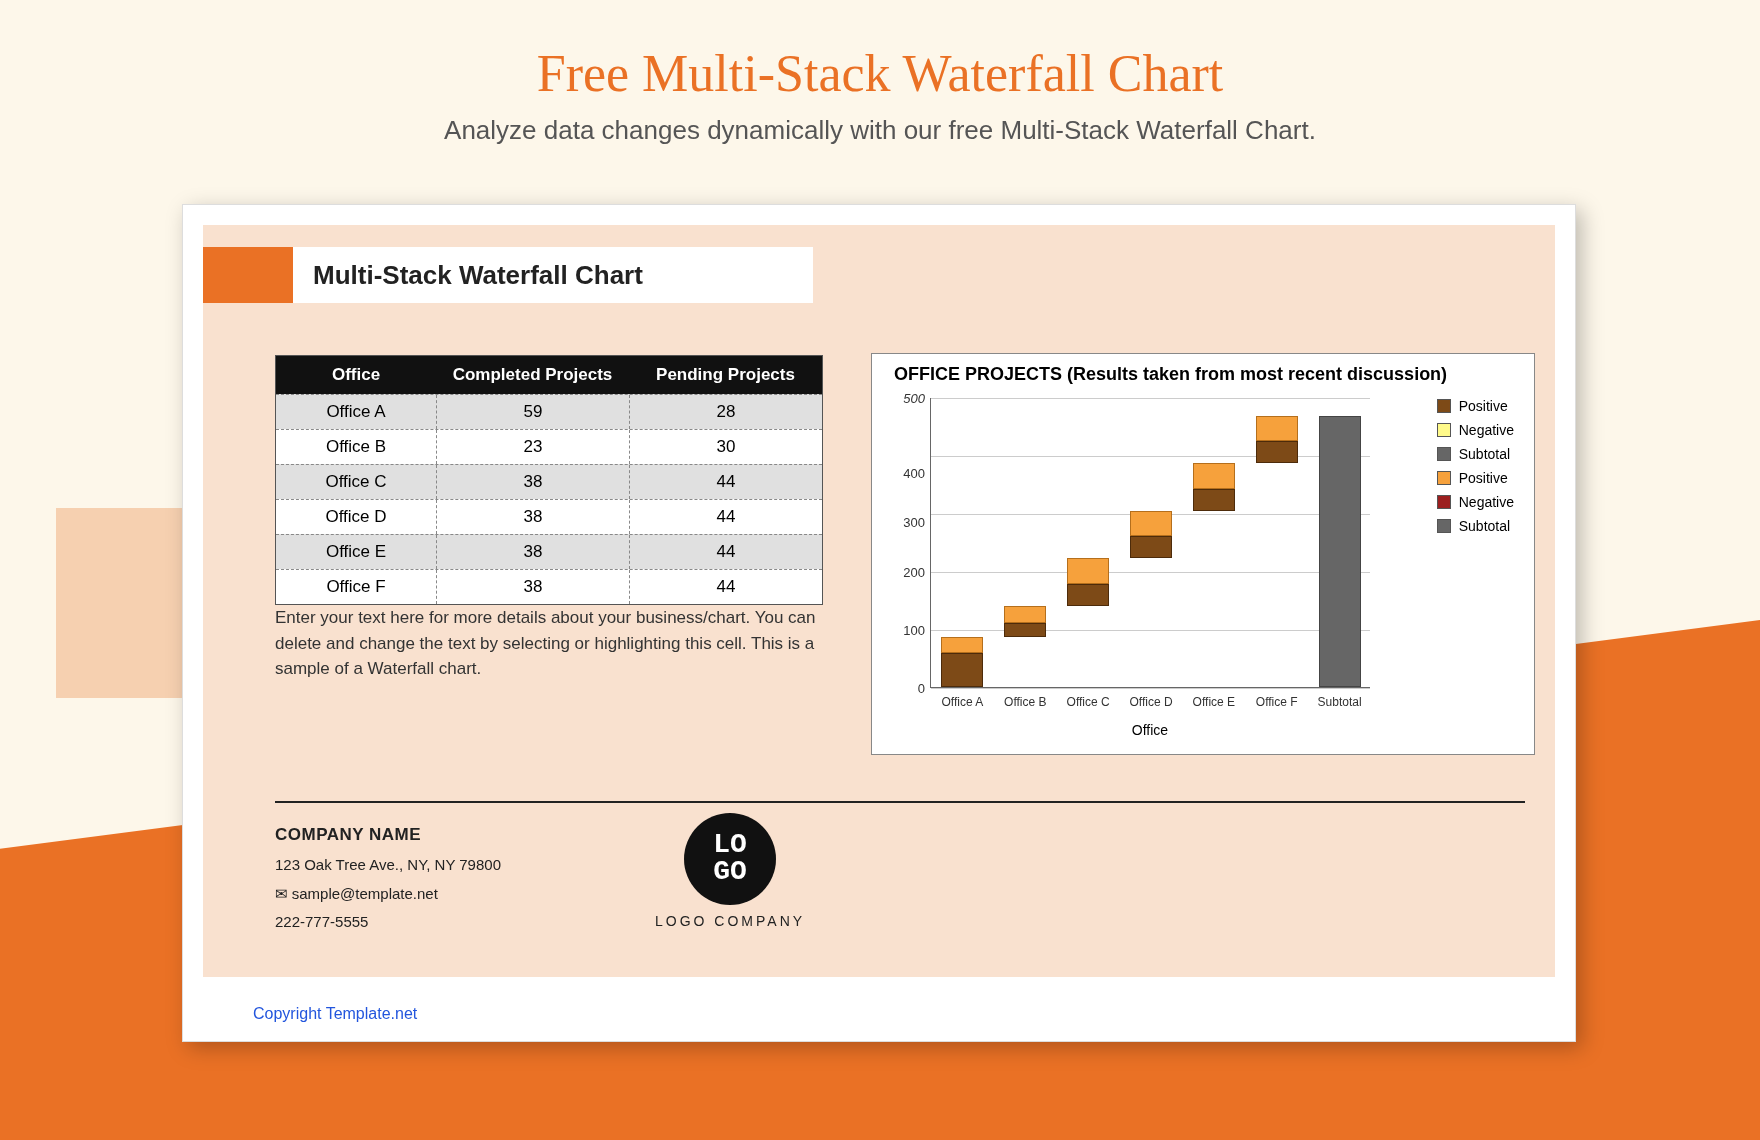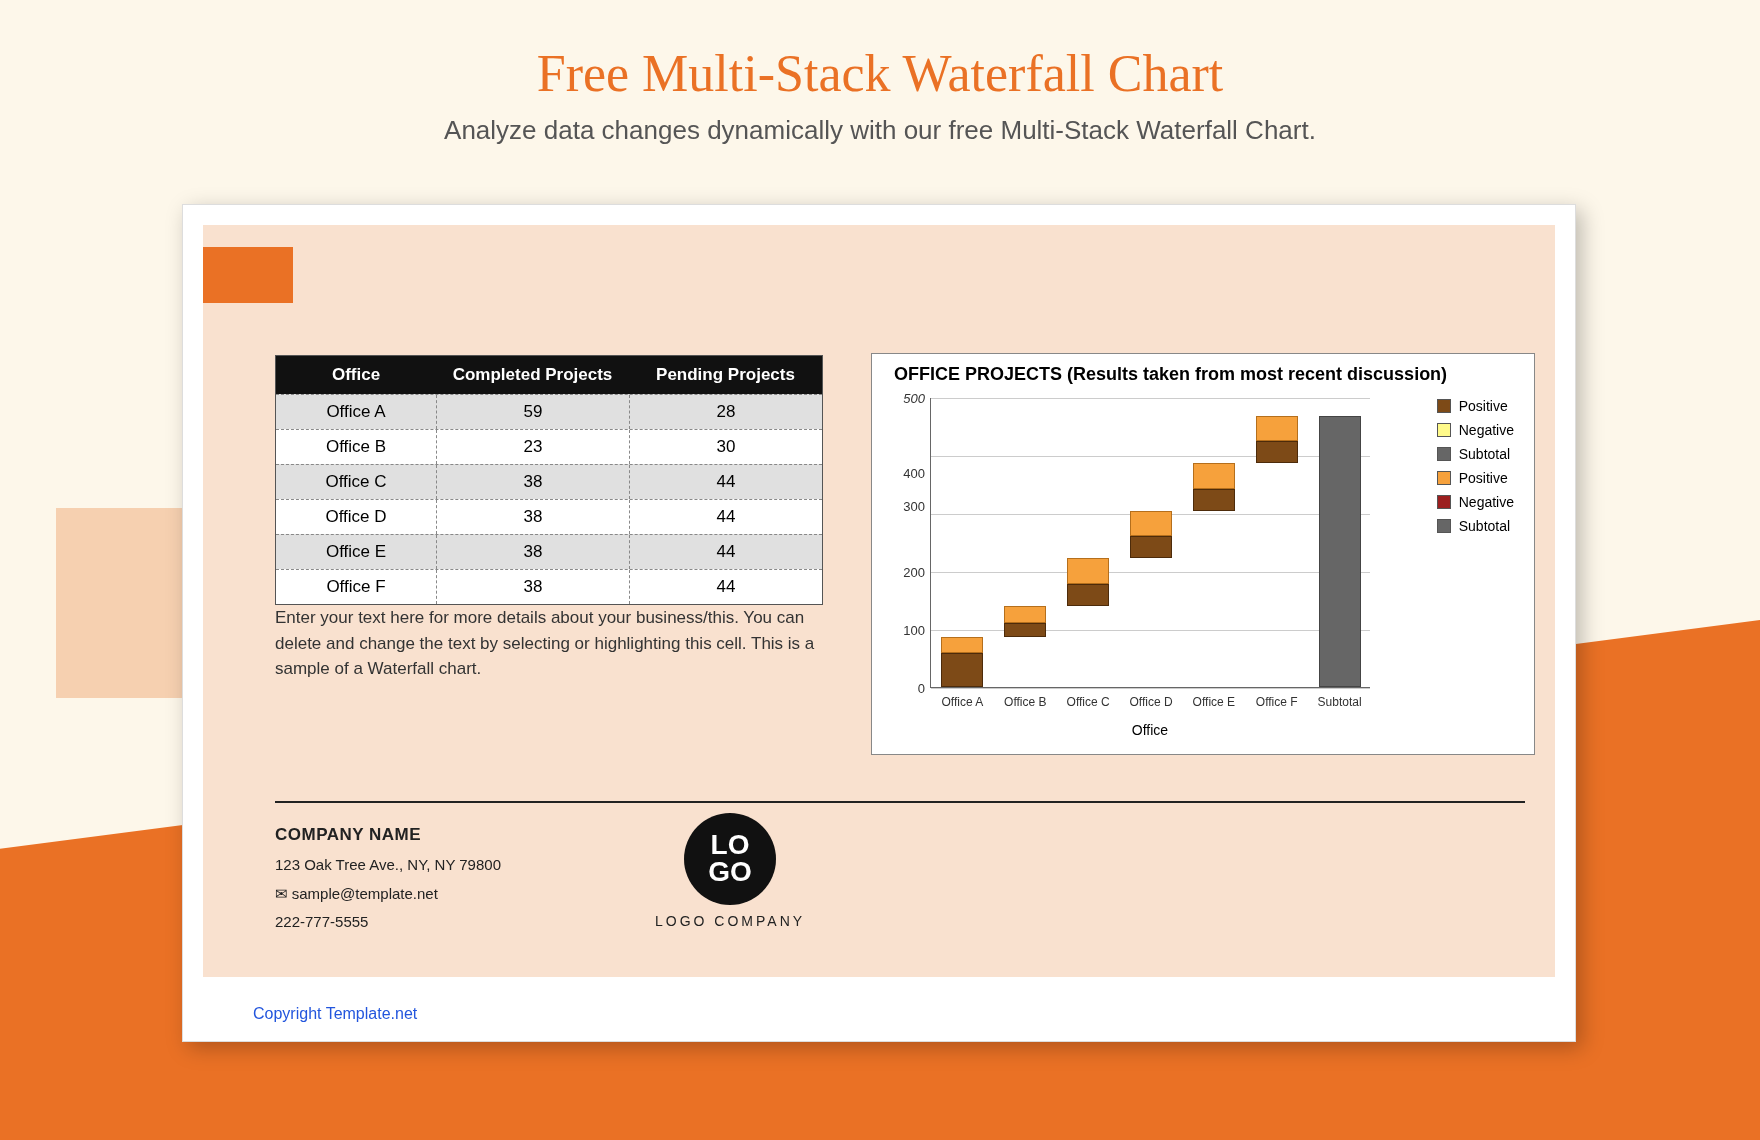--- a/index.html
+++ b/index.html
@@ -115,21 +115,21 @@
   .sw-neg2 { background: #9c1f1f; }
   .sw-sub2 { background: #666; }
 
   .hr { position: absolute; left: 72px; right: 30px; top: 576px; border-top: 2px solid #222; }
 
   .footer { position: absolute; left: 72px; top: 594px; font-size: 15px; color: #222; line-height: 1.9; }
   .footer .company { font-weight: bold; letter-spacing: .5px; font-size: 17px; }
   .footer .mail::before { content: "✉ "; }
 
   .logo-block { position: absolute; left: 452px; top: 588px; text-align: center; }
-  .logo-circle { width: 92px; height: 92px; border-radius: 50%; background: #111; color: #fff; font-weight: bold; font-family: Liberation Sans, sans-serif; font-size: 28px; display: flex; flex-direction: column; align-items: center; justify-content: center; line-height: .95; margin: 0 auto; }
+  .logo-circle { width: 92px; height: 92px; border-radius: 50%; background: #111; color: #fff; font-weight: bold; font-family: Liberation Mono, monospace; font-size: 28px; display: flex; flex-direction: column; align-items: center; justify-content: center; line-height: .95; margin: 0 auto; }
   .logo-text { margin-top: 8px; font-size: 14px; letter-spacing: 3px; color: #222; }
 
   .copyright {
     position: absolute;
     left: 70px; bottom: 18px;
     color: #2255dd; font-size: 16px;
   }
 </style>
 </head>
 <body>
@@ -138,20 +138,21 @@
 <div class="bg-peach"></div>
 
 <h1 class="page-title">Free Multi-Stack Waterfall Chart</h1>
 <div class="page-subtitle">Analyze data changes dynamically with our free Multi-Stack Waterfall Chart.</div>
 
 <div class="slide">
   <div class="slide-inner">
 
     <div class="banner">
       <div class="accent"></div>
+      <div class="label">Multi-Stack Waterfall Chart</div>
     </div>
 
     <div class="table">
       <div class="thead">
         <div>Office</div>
         <div>Completed Projects</div>
         <div>Pending Projects</div>
       </div>
       <div class="trow alt">
         <div>Office A</div>
@@ -178,33 +179,33 @@
         <div>38</div>
         <div>44</div>
       </div>
       <div class="trow">
         <div>Office F</div>
         <div>38</div>
         <div>44</div>
       </div>
     </div>
 
-    <div class="note">Enter your text here for more details about your business/this. You can delete and change the text by selecting or highlighting this cell. This is a sample of a Waterfall chart.</div>
+    <div class="note">Enter your text here for more details about your business/chart. You can delete and change the text by selecting or highlighting this cell. This is a sample of a Waterfall chart.</div>
 
     <div class="chart">
       <div class="chart-title">OFFICE PROJECTS (Results taken from most recent discussion)</div>
       <div class="plot" id="plot">
           <div class="grid" style="top: 290px;"></div>
           <div class="ylab" style="top: 290px;">0</div>
           <div class="grid" style="top: 232px;"></div>
           <div class="ylab" style="top: 232px;">100</div>
           <div class="grid" style="top: 174px;"></div>
           <div class="ylab" style="top: 174px;">200</div>
           <div class="grid" style="top: 116px;"></div>
-          <div class="ylab" style="top: 108px;">300</div>
+          <div class="ylab" style="top: 124px;">300</div>
           <div class="grid" style="top: 58px;"></div>
           <div class="ylab" style="top: 75px;">400</div>
           <div class="grid" style="top: 0px;"></div>
           <div class="ylab" style="top: 0px; font-style: italic;">500</div>
           <div class="xlab" style="left: 31.4286px;">Office A</div>
           <div class="bar-stack" style="left: 31.4286px; bottom: 0px;">
             <div class="seg c-pos2" style="height: 16.24px;"></div>
             <div class="seg c-pos1" style="height: 34.22px;"></div>
           </div>
           <div class="xlab" style="left: 94.2857px;">Office B</div>

